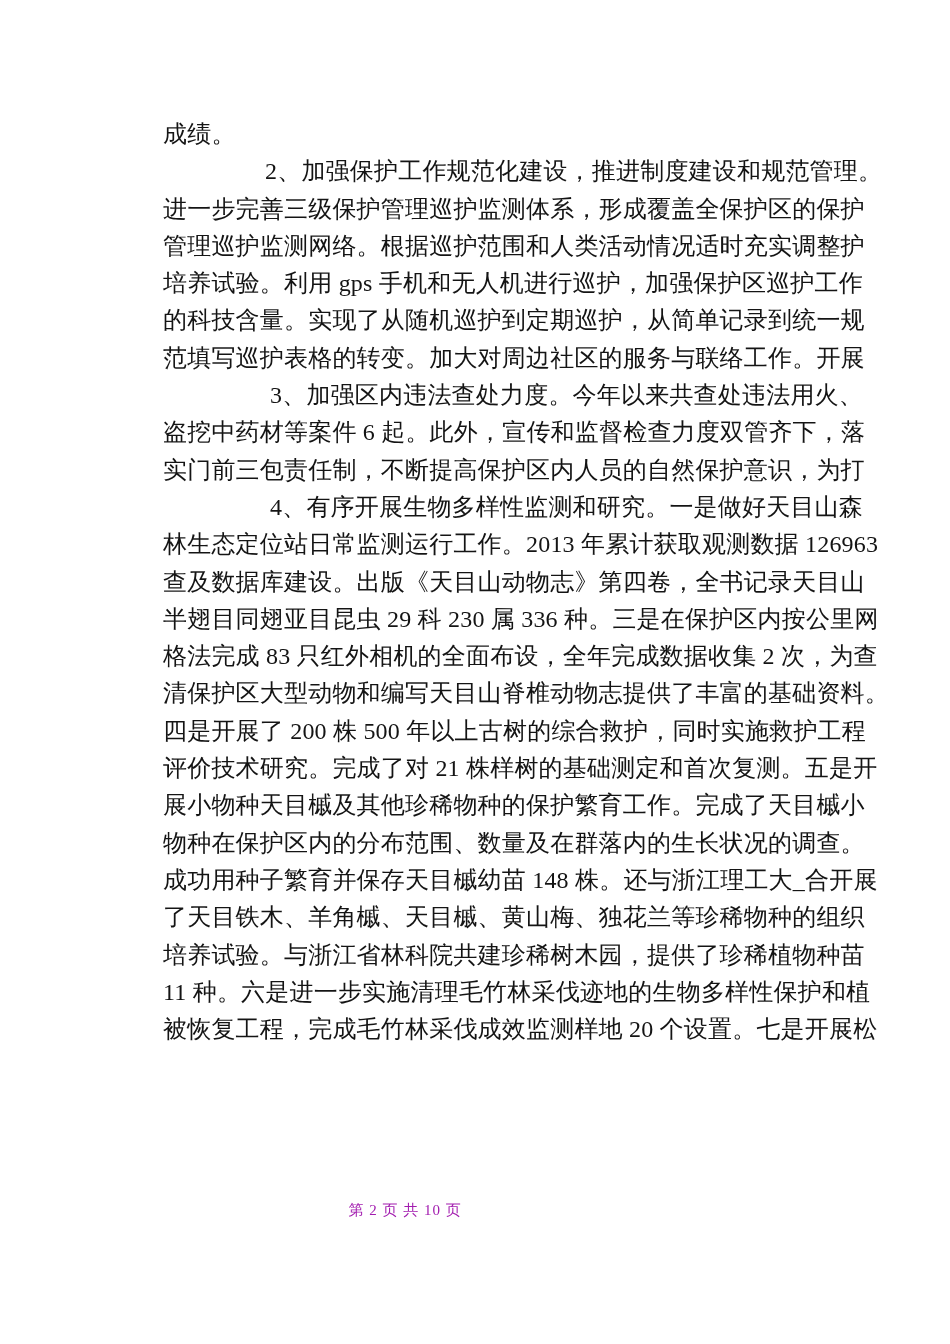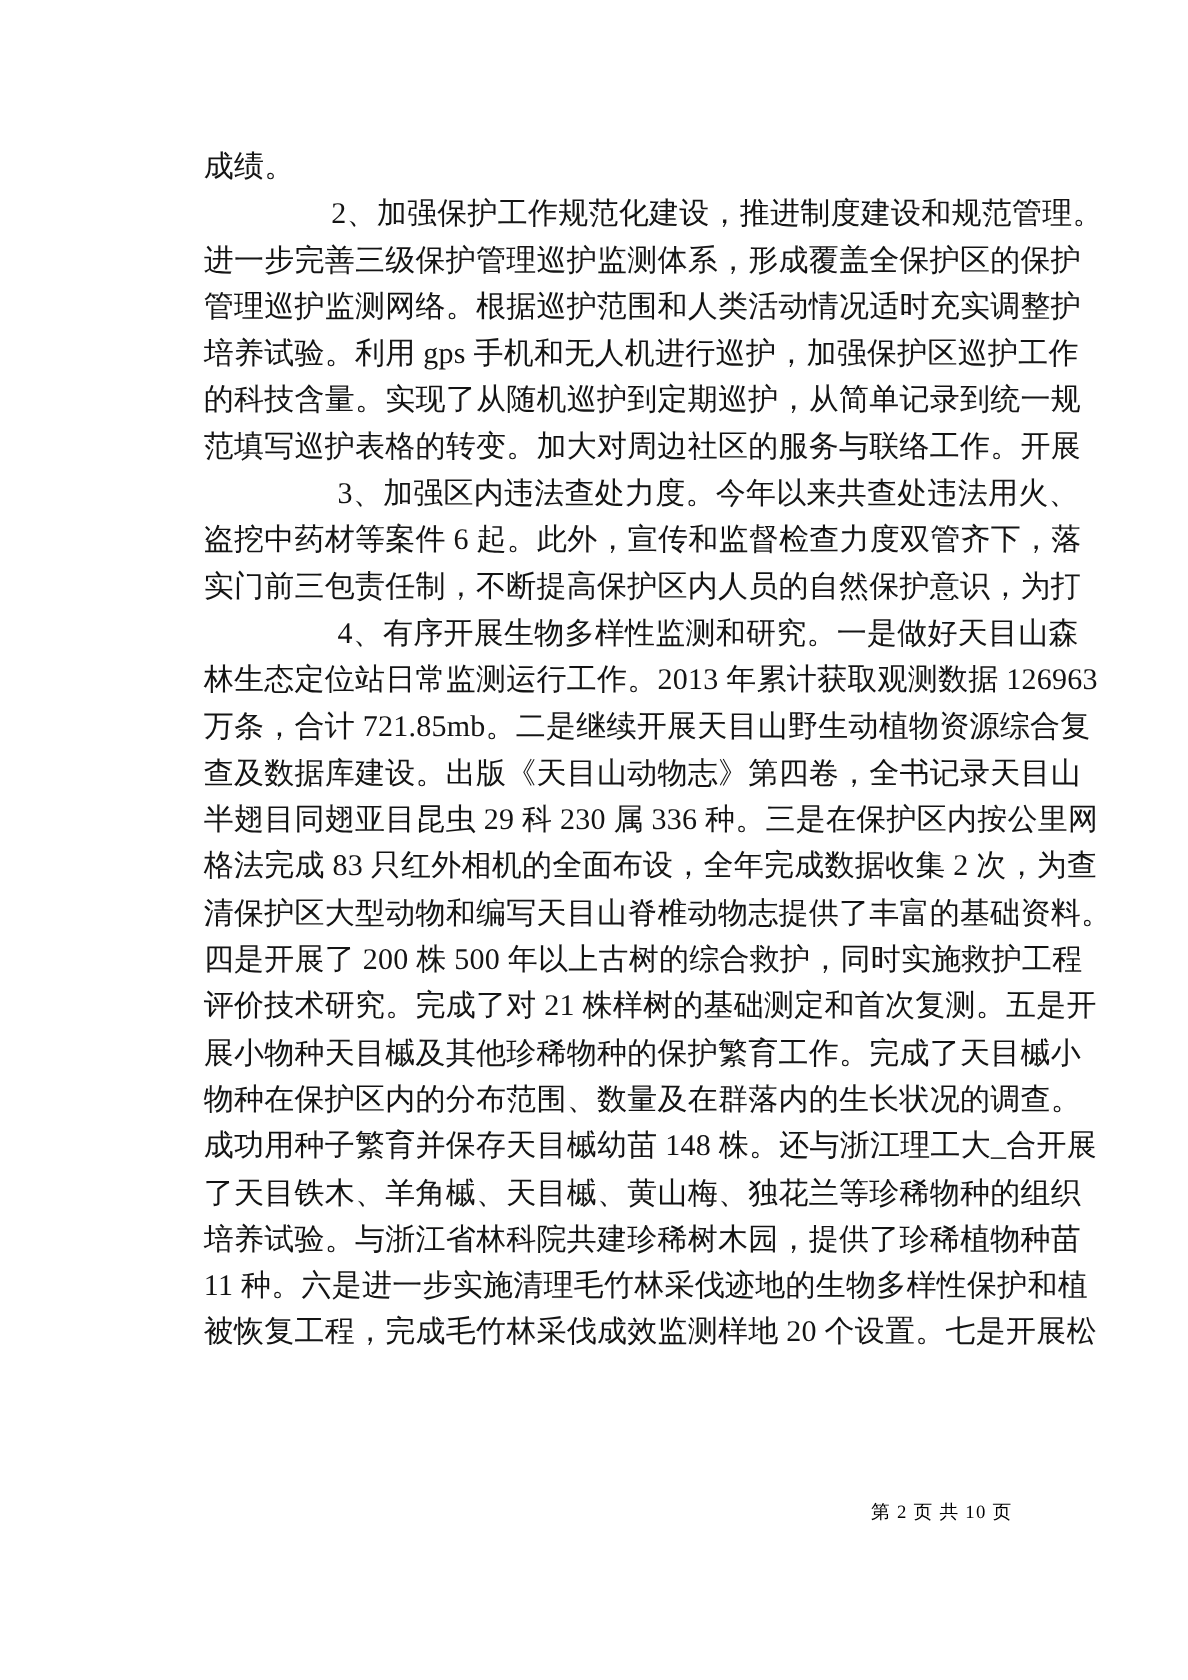--- a/index.html
+++ b/index.html
@@ -40,45 +40,44 @@
   }
   .line.indent {
     text-indent: 102px;
     text-align: right;
   }
   .footer {
     position: absolute;
     top: 1199px;
     left: 0;
     width: 810px;
-    text-align: right;
+    text-align: center;
     font-size: 15px;
     line-height: 22px;
-    color: #000000;
+    color: #a21caf;
     letter-spacing: 1px;
   }
 </style>
 </head>
 <body>
 
 <div class="page">
   <div class="text-block">
       <div class="line">成绩。</div>
       <div class="line indent">2、加强保护工作规范化建设，推进制度建设和规范管理。</div>
       <div class="line fill">进一步完善三级保护管理巡护监测体系，形成覆盖全保护区的保护</div>
       <div class="line fill">管理巡护监测网络。根据巡护范围和人类活动情况适时充实调整护</div>
       <div class="line fill">培养试验。利用 gps 手机和无人机进行巡护，加强保护区巡护工作</div>
       <div class="line fill">的科技含量。实现了从随机巡护到定期巡护，从简单记录到统一规</div>
       <div class="line fill">范填写巡护表格的转变。加大对周边社区的服务与联络工作。开展</div>
       <div class="line indent">3、加强区内违法查处力度。今年以来共查处违法用火、</div>
       <div class="line fill">盗挖中药材等案件 6 起。此外，宣传和监督检查力度双管齐下，落</div>
       <div class="line fill">实门前三包责任制，不断提高保护区内人员的自然保护意识，为打</div>
       <div class="line indent">4、有序开展生物多样性监测和研究。一是做好天目山森</div>
       <div class="line fill">林生态定位站日常监测运行工作。2013 年累计获取观测数据 126963</div>
-      <div class="line fill">万条，合计 721.85mb。二是继续开展天目山野生动植物资源综合复</div>
       <div class="line fill">查及数据库建设。出版《天目山动物志》第四卷，全书记录天目山</div>
       <div class="line fill">半翅目同翅亚目昆虫 29 科 230 属 336 种。三是在保护区内按公里网</div>
       <div class="line fill">格法完成 83 只红外相机的全面布设，全年完成数据收集 2 次，为查</div>
       <div class="line fill">清保护区大型动物和编写天目山脊椎动物志提供了丰富的基础资料。</div>
       <div class="line fill">四是开展了 200 株 500 年以上古树的综合救护，同时实施救护工程</div>
       <div class="line fill">评价技术研究。完成了对 21 株样树的基础测定和首次复测。五是开</div>
       <div class="line fill">展小物种天目槭及其他珍稀物种的保护繁育工作。完成了天目槭小</div>
       <div class="line fill">物种在保护区内的分布范围、数量及在群落内的生长状况的调查。</div>
       <div class="line fill">成功用种子繁育并保存天目槭幼苗 148 株。还与浙江理工大_合开展</div>
       <div class="line fill">了天目铁木、羊角槭、天目槭、黄山梅、独花兰等珍稀物种的组织</div>

